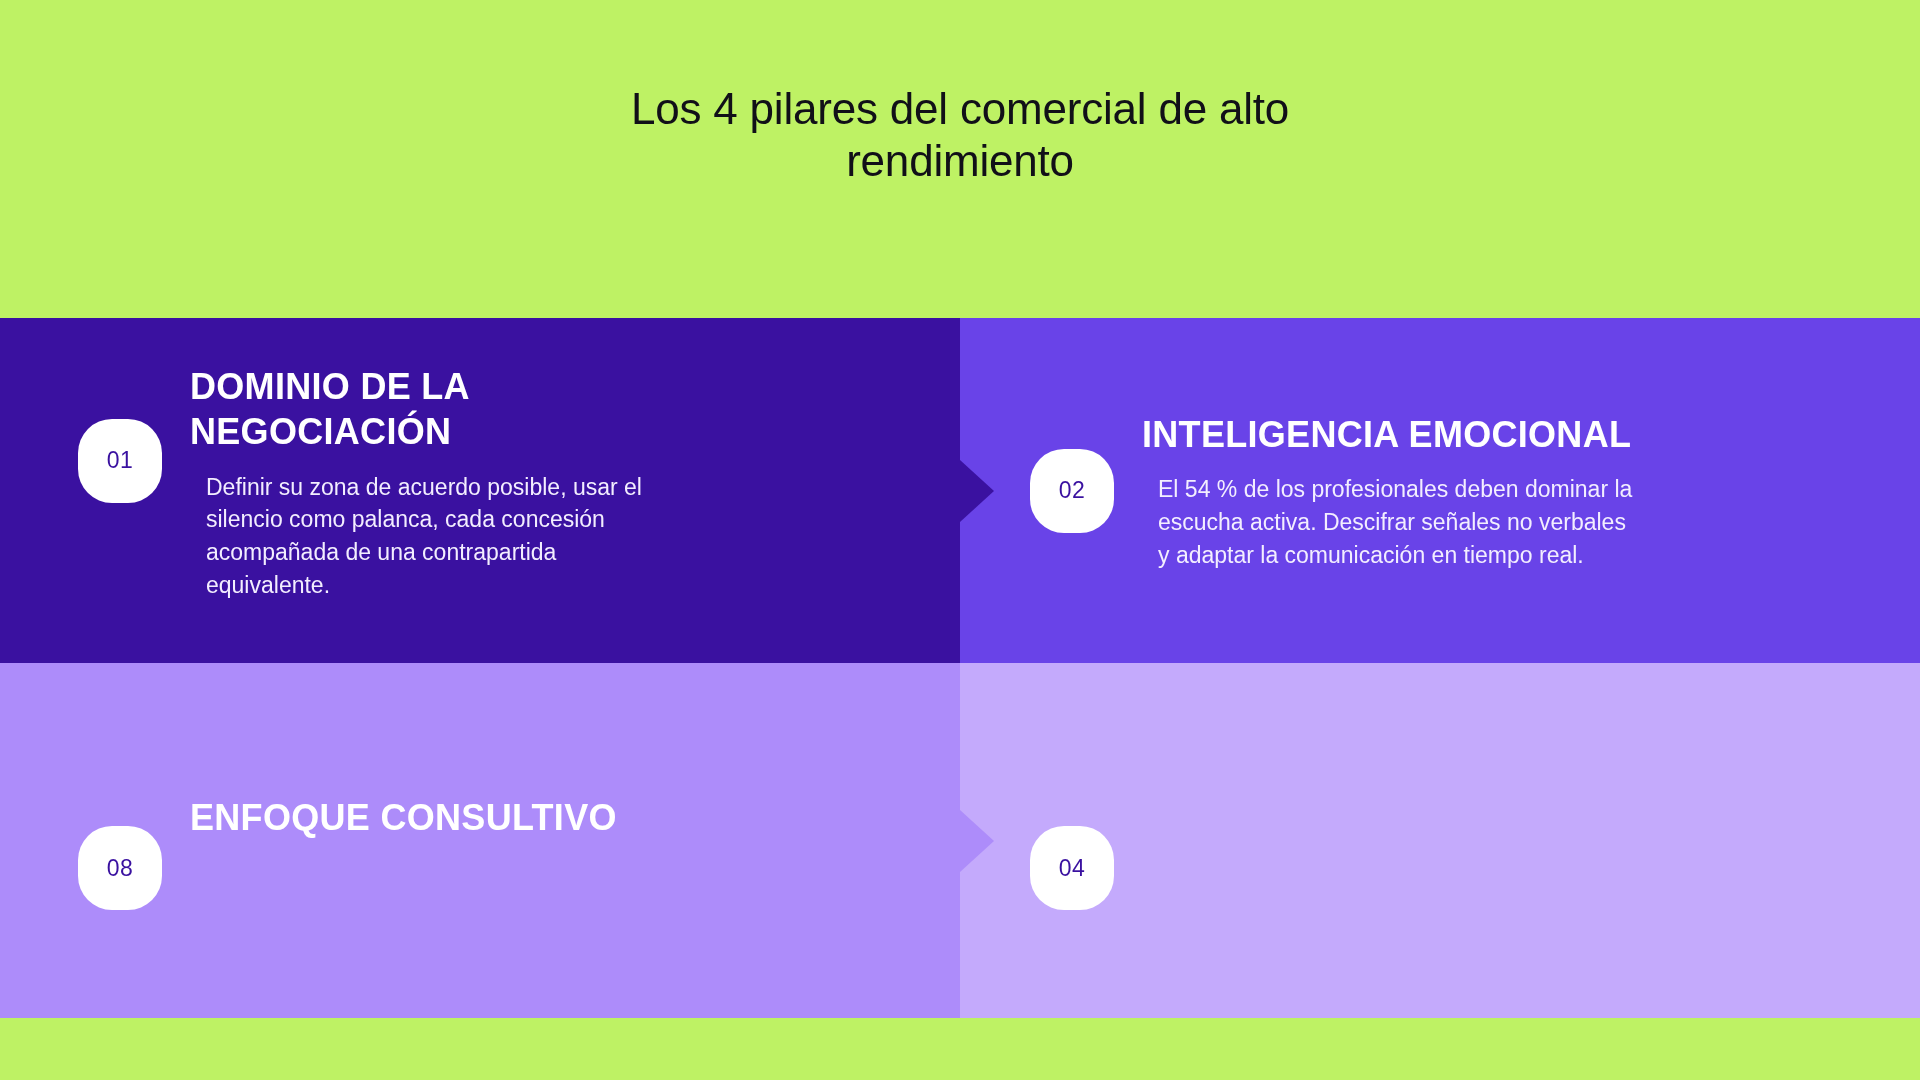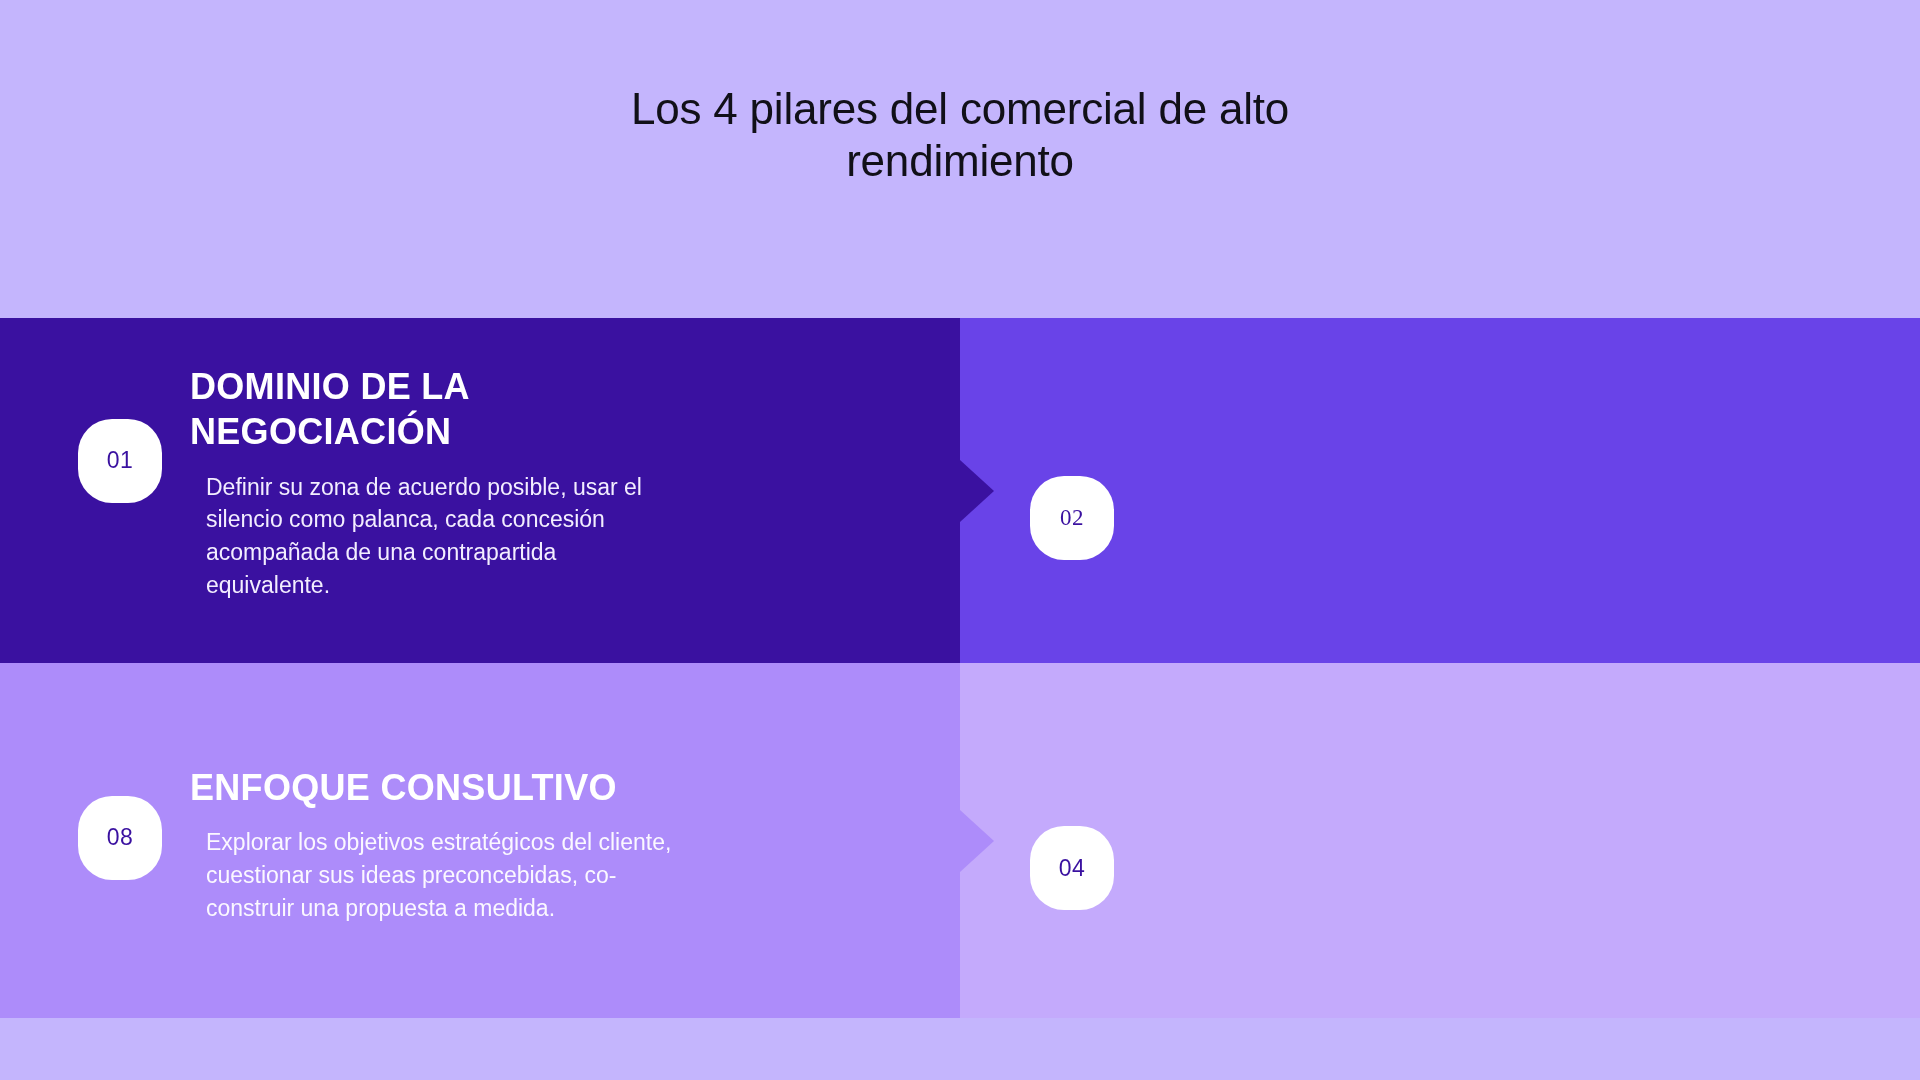--- a/index.html
+++ b/index.html
@@ -10,21 +10,21 @@
   body {
     width: 1920px;
     height: 1080px;
     font-family: "Liberation Sans", sans-serif;
     overflow: hidden;
   }
   .page {
     position: relative;
     width: 1920px;
     height: 1080px;
-    background: #c4b5fd;
+    background: #bef264;
   }
 
   
   .title-wrap {
     position: absolute;
     left: 0;
     top: 54px;
     width: 1920px;
     text-align: center;
   }
@@ -120,21 +120,21 @@
   .panel-3 .body, .panel-4 .body {
     color: #FBF8FF;
   }
 
   
   .panel-1 .inner { padding: 0 70px 0 78px; }
   .panel-1 .badge { margin: 55px 28px 0 0; }
   .panel-1 .text-col { padding-top: 0px; max-width: 500px; }
 
   .panel-2 .inner { padding: 0 70px 0 70px; }
-  .panel-2 .badge { margin: 55px 28px 0 0; font-family: Liberation Serif, serif; }
+  .panel-2 .badge { margin: 55px 28px 0 0; }
   .panel-2 .text-col { padding-top: 18px; max-width: 510px; }
 
   .panel-3 .inner { padding: 0 70px 0 78px; }
   .panel-3 .badge { margin: 55px 28px 0 0; }
   .panel-3 .text-col { padding-top: 24px; max-width: 510px; }
 
   .panel-4 .inner { padding: 0 70px 0 70px; }
   .panel-4 .badge { margin: 55px 28px 0 0; }
   .panel-4 .text-col { padding-top: 24px; max-width: 580px; }
 </style>
@@ -156,29 +156,32 @@
           <div class="heading">DOMINIO DE LA NEGOCIACIÓN</div>
           <p class="body">Definir su zona de acuerdo posible, usar el silencio como palanca, cada concesión acompañada de una contrapartida equivalente.</p>
         </div>
       </div>
       <div class="arrow-notch"></div>
     </div>
 
     <div class="panel panel-2">
       <div class="inner">
         <div class="badge">02</div>
+        <div class="text-col">
+          <div class="heading">INTELIGENCIA EMOCIONAL</div>
+          <p class="body">El 54 % de los profesionales deben dominar la escucha activa. Descifrar señales no verbales y adaptar la comunicación en tiempo real.</p>
+        </div>
       </div>
     </div>
 
     <div class="panel panel-3">
       <div class="inner">
         <div class="badge">08</div>
         <div class="text-col">
           <div class="heading">ENFOQUE CONSULTIVO</div>
-          <p class="body">Explorar los objetivos estratégicos del cliente, cuestionar sus ideas preconcebidas, co-construir una propuesta a medida.</p>
         </div>
       </div>
       <div class="arrow-notch"></div>
     </div>
 
     <div class="panel panel-4">
       <div class="inner">
         <div class="badge">04</div>
         <div class="text-col">
         </div>

